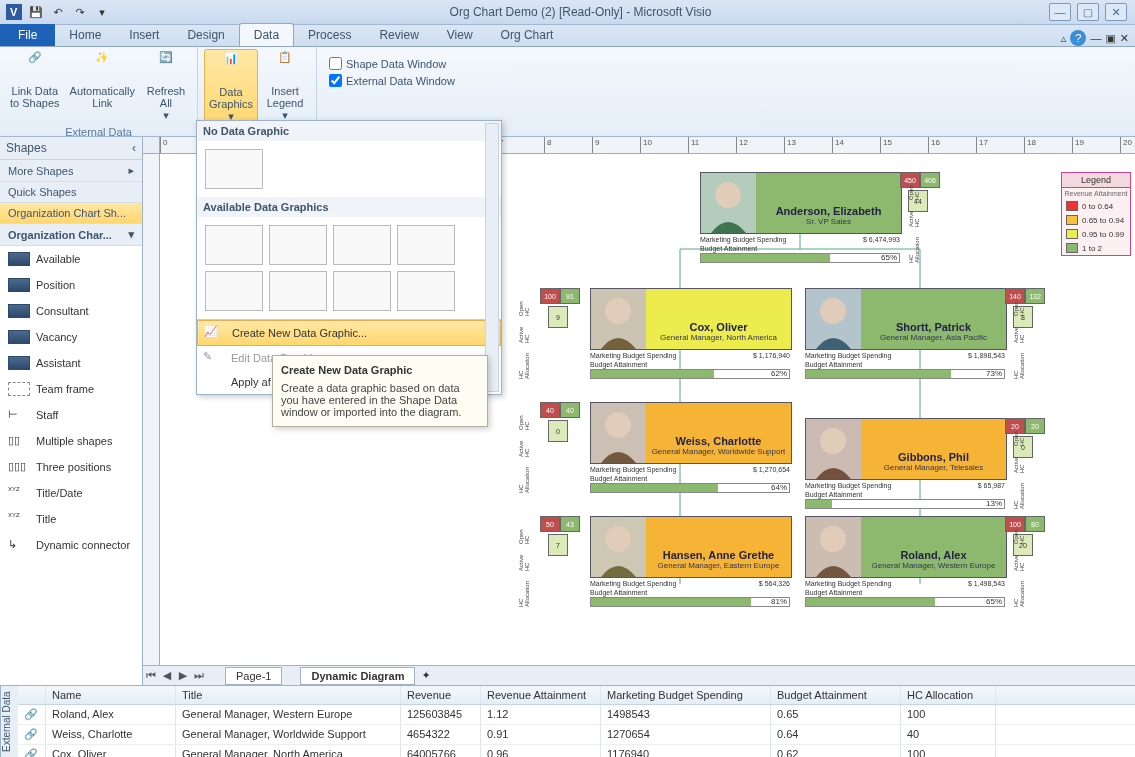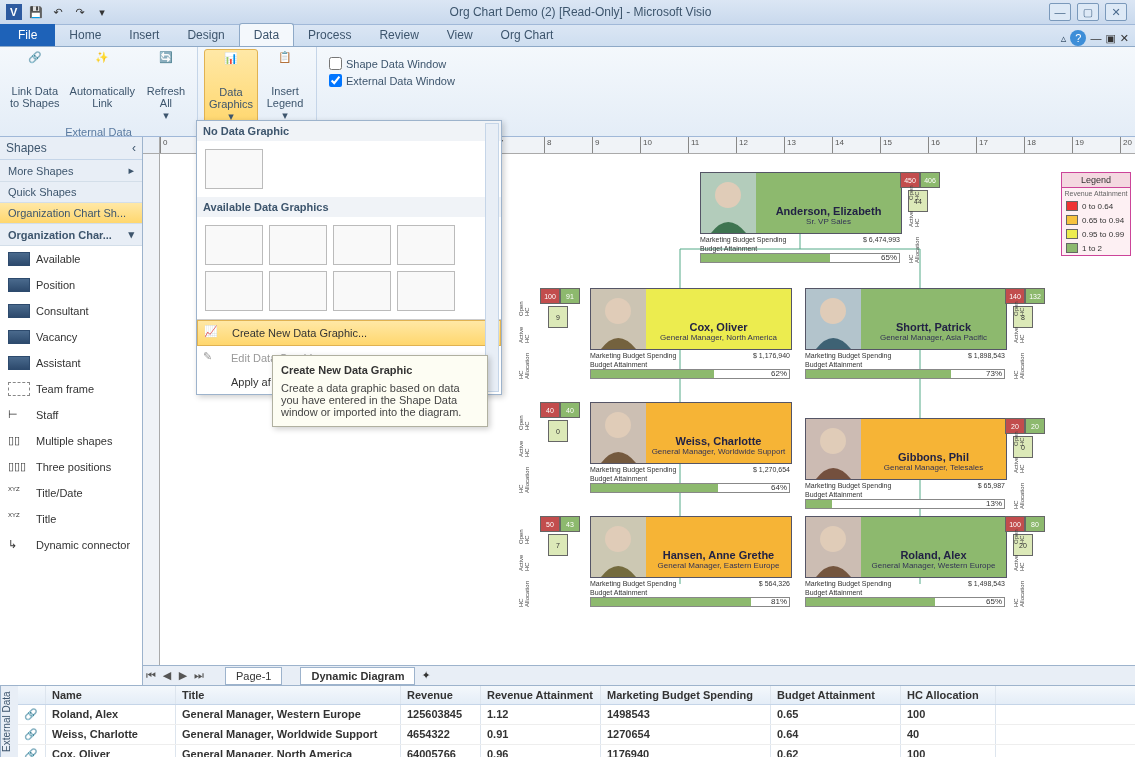--- a/index.html
+++ b/index.html
@@ -90,21 +90,21 @@
 
 .page-tabs { height: 20px; background: #e8eef6; border-top: 1px solid #9db3cc; display: flex; align-items: center; font-size: 11px; }
 .page-nav-btn { width: 16px; text-align: center; color: #555; }
 .page-tab { padding: 2px 10px; border: 1px solid #9db3cc; background: #fff; margin-left: 18px; }
 
 
 .ext-data { height: 72px; display: flex; border-top: 1px solid #9db3cc; }
 .ext-data-side { width: 18px; background: #e8eef6; writing-mode: vertical-rl; text-align: center; font-size: 10px; color: #3d556d; border-right: 1px solid #9db3cc; padding: 4px 0; transform: rotate(180deg);}
 .ext-grid { flex: 1; display: flex; flex-direction: column; font-size: 11px; }
 .ext-header { display: flex; background: linear-gradient(#f4f8fc,#e4edf7); border-bottom: 1px solid #c5d5e8; }
-.ext-cell { padding: 3px 6px; border-right: 1px solid #dde5ee; overflow: hidden; white-space: nowrap; font-weight: bold;}
+.ext-cell { padding: 3px 6px; border-right: 1px solid #dde5ee; overflow: hidden; white-space: nowrap;}
 .ext-row { display: flex; border-bottom: 1px solid #eee; }
 .c-link { width: 28px; text-align:center; color:#4a7;}
 .c-name { width: 130px; }
 .c-title { width: 225px; }
 .c-rev { width: 80px; }
 .c-ra { width: 120px; }
 .c-mbs { width: 170px; }
 .c-ba { width: 130px; }
 .c-hc { width: 95px; }
 

